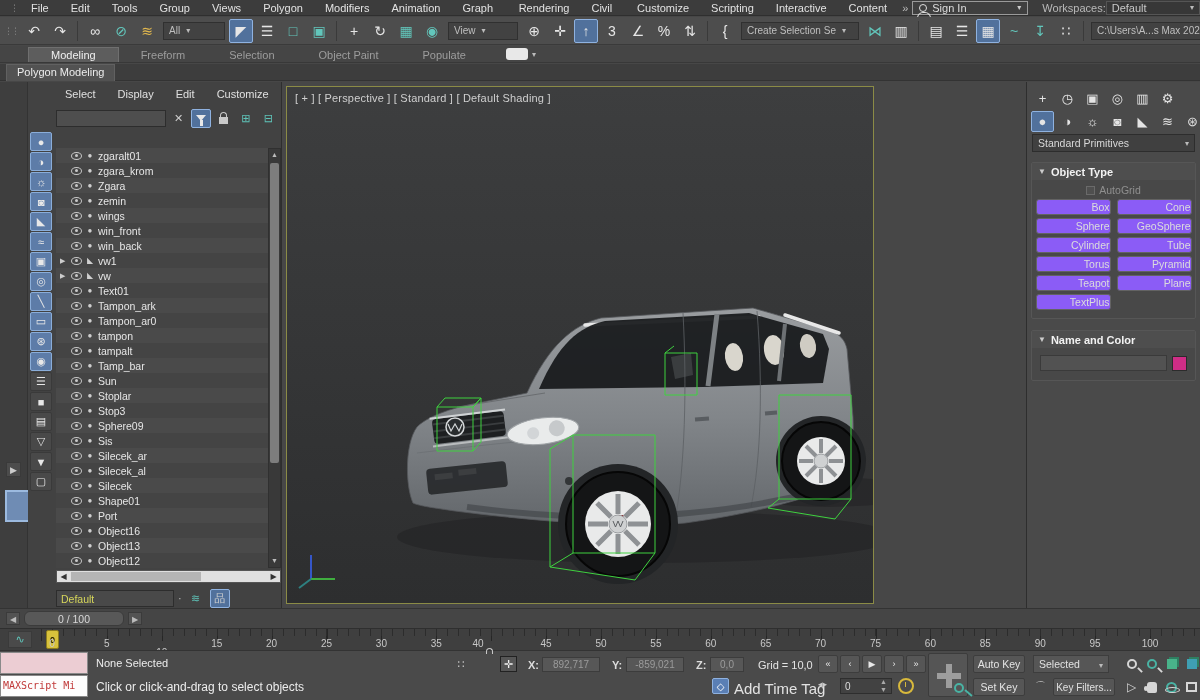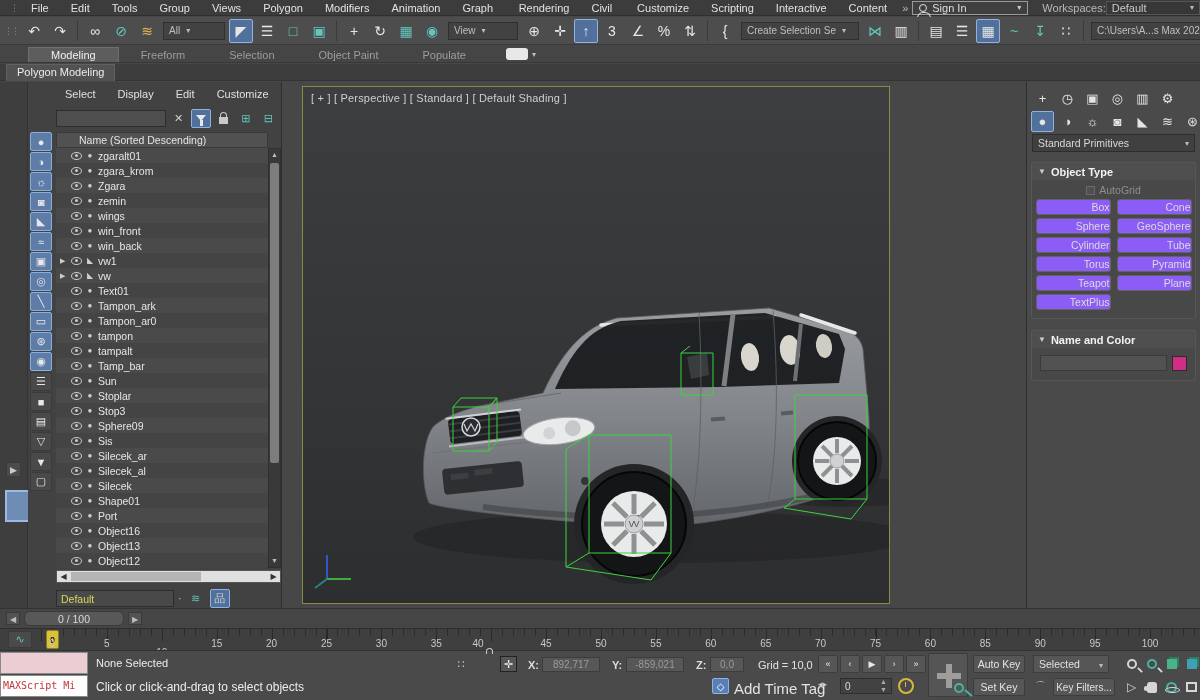--- a/index.html
+++ b/index.html
@@ -75,21 +75,21 @@
   .scr-arr { position:absolute; left:0; width:11px; height:12px; color:#bbb; font-size:7px; text-align:center; line-height:12px; }
   #sx-hscroll { position:absolute; left:28px; top:488px; width:225px; height:13px; background:#e0e0e0; border:1px solid #555; }
   #sx-hthumb { position:absolute; left:14px; top:1px; width:130px; height:9px; background:#b5b5b5; }
   .hscr-arr { position:absolute; top:0; width:13px; height:11px; color:#333; font-size:8px; text-align:center; line-height:11px; }
   
   #sx-footer { position:absolute; left:28px; top:506px; width:226px; height:20px; display:flex; align-items:center; gap:4px; }
   #layer-dd { width:118px; height:17px; background:#494949; border:1px solid #2d2d2d; color:#d6d65a; font-size:10.5px; padding:0 4px; line-height:16px; }
   #sx-footer .dash { color:#bbb; }
 
   
-  #viewport { left:302px; top:86px; width:588px; height:518px; border:1px solid #8b8b46; background:linear-gradient(#3d3e3f, #2d2e2f); overflow:hidden;text-decoration:underline; }
+  #viewport { left:286px; top:86px; width:588px; height:518px; border:1px solid #8b8b46; background:linear-gradient(#3d3e3f, #2d2e2f); overflow:hidden;text-decoration:underline; }
   #vp-label { position:absolute; left:8px; top:5px; color:#cfcfcf; font-size:11px; letter-spacing:.2px; }
 
   
   #cmdpanel { left:1026px; top:82px; width:174px; height:526px; background:#4a4a4a; border-left:1px solid #2e2e2e; }
   .cp-iconrow { position:absolute; left:4px; display:flex; gap:2px; }
   .cp-ico { width:23px; height:21px; display:flex; align-items:center; justify-content:center; font-size:13px; color:#e4e4e4; border-radius:2px; }
   .cp-ico.on { background:#51719c; border:1px solid #8fb2e0; }
   #cp-category { position:absolute; left:5px; top:52px; width:163px; height:18px; background:#404040; border:1px solid #2d2d2d; color:#d8d8d8; font-size:10.5px; display:flex; align-items:center; padding:0 5px; }
   #cp-category .dd-arrow { margin-left:auto; }
   .rollout { position:absolute; left:4px; width:165px; background:#484848; border:1px solid #565656; border-radius:2px; }
@@ -301,21 +301,20 @@
       <span class="strip-btn on">▭</span>
       <span class="strip-btn on">⊛</span>
       <span class="strip-btn on">◉</span>
       <span class="strip-btn">☰</span>
       <span class="strip-btn">■</span>
       <span class="strip-btn">▤</span>
       <span class="strip-btn">▽</span>
       <span class="strip-btn">▼</span>
       <span class="strip-btn">▢</span>
     </div>
-  <div id="sx-header">Name (Sorted Descending)</div>
   <div id="sx-list">
       <div class="sx-row">
         <span class="sx-arrow"></span>
         <span class="i-eye"></span>
         <span class="sx-dot">●</span>
         <span class="sx-name">zgaralt01</span>
       </div>
       <div class="sx-row">
         <span class="sx-arrow"></span>
         <span class="i-eye"></span>

